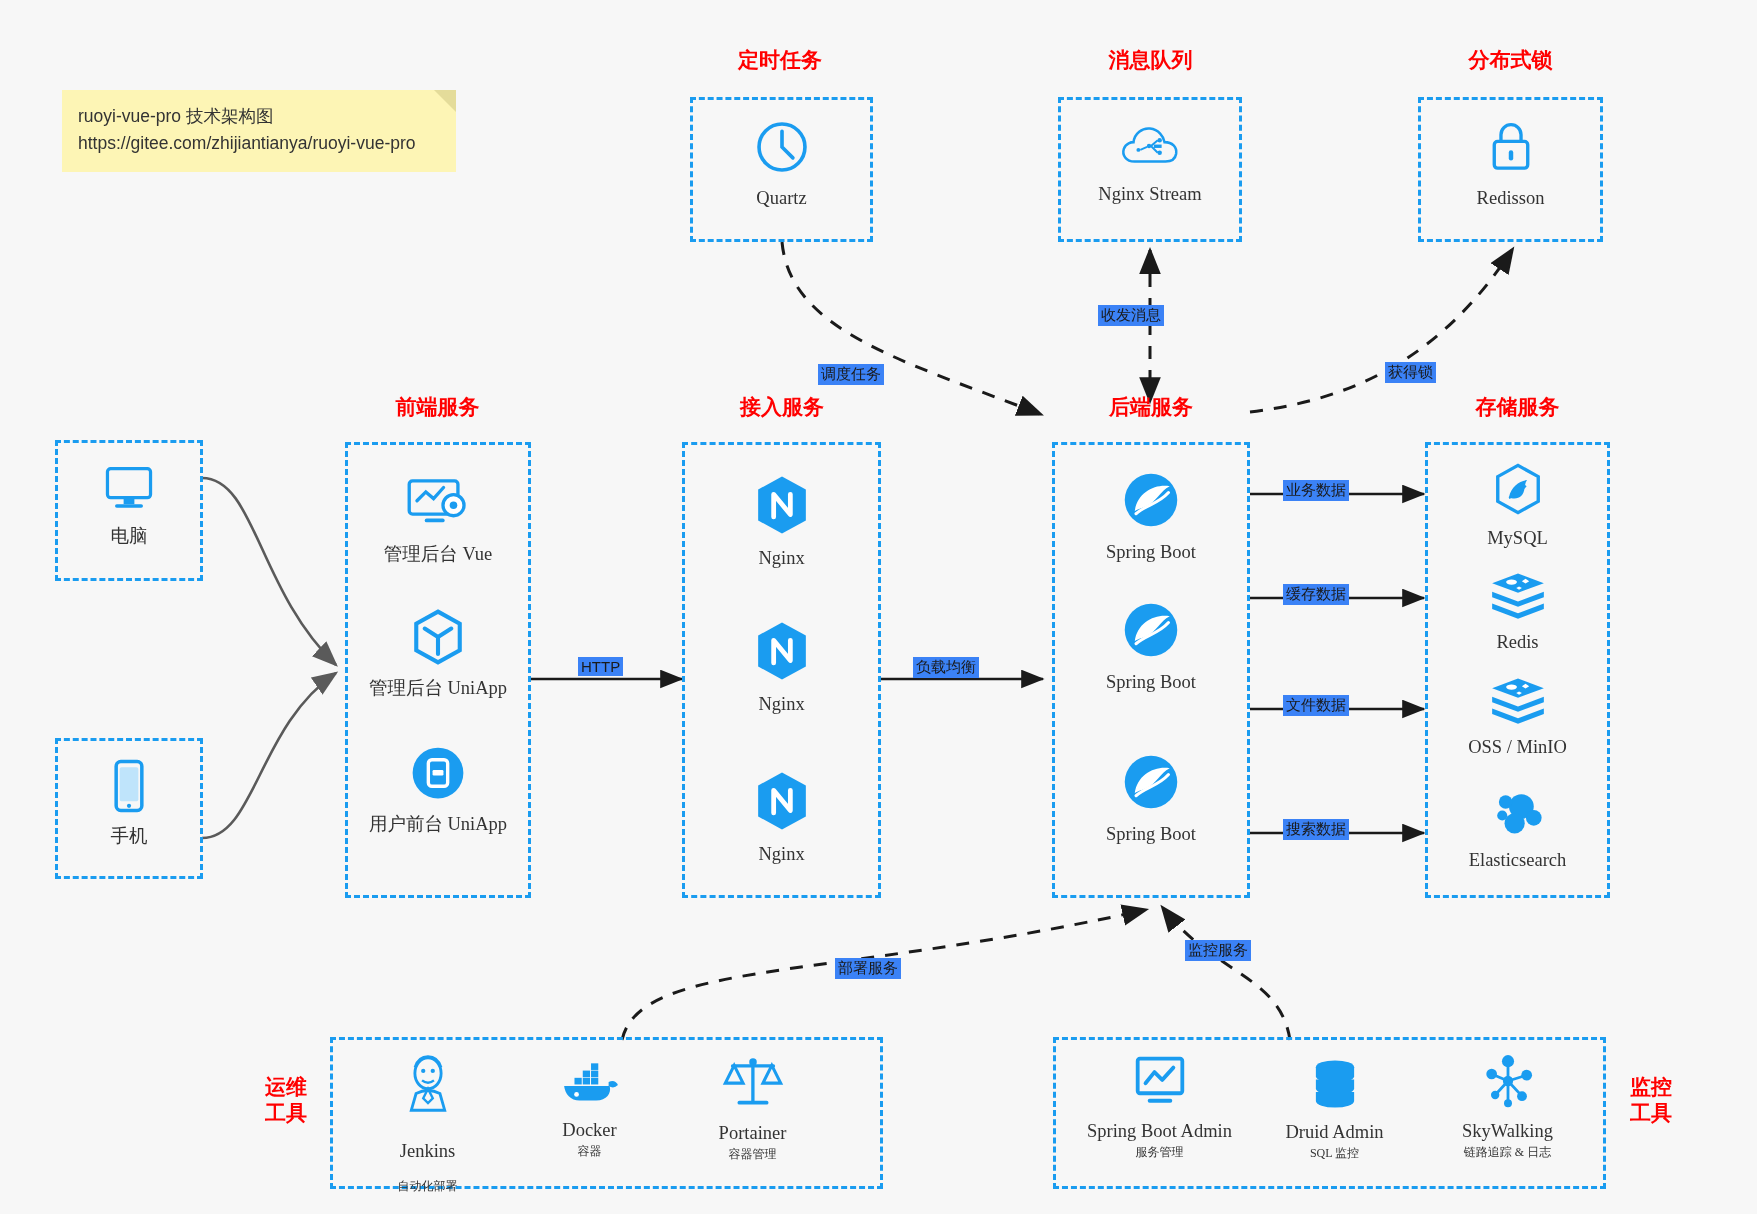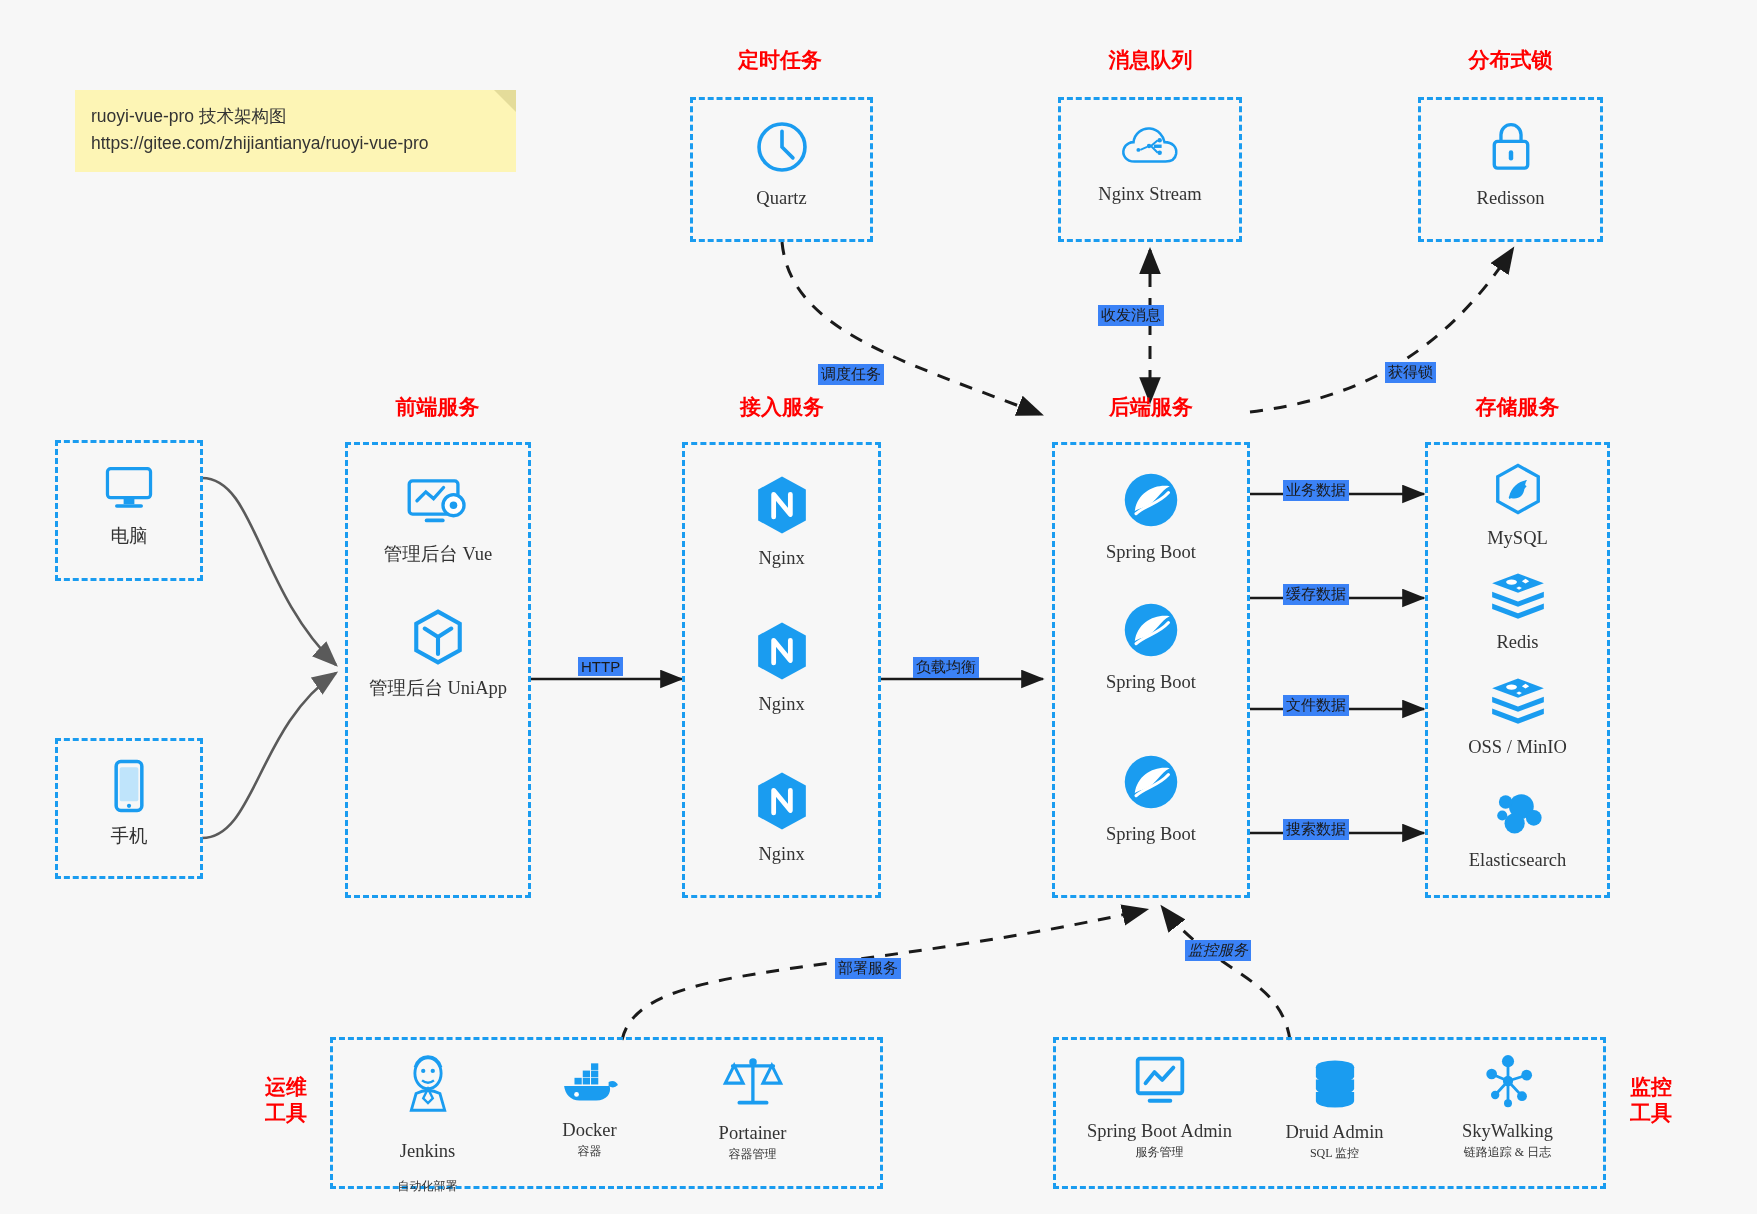--- a/index.html
+++ b/index.html
@@ -124,21 +124,21 @@
     <line x1="1250" y1="494" x2="1424" y2="494" stroke="#1a1a1a" stroke-width="2.6" marker-end="url(#arrowSolid)"></line>
     <line x1="1250" y1="598" x2="1424" y2="598" stroke="#1a1a1a" stroke-width="2.6" marker-end="url(#arrowSolid)"></line>
     <line x1="1250" y1="709" x2="1424" y2="709" stroke="#1a1a1a" stroke-width="2.6" marker-end="url(#arrowSolid)"></line>
     <line x1="1250" y1="833" x2="1424" y2="833" stroke="#1a1a1a" stroke-width="2.6" marker-end="url(#arrowSolid)"></line>
 
     <path d="M622,1040 C640,960 830,980 1145,910" fill="none" stroke="#1a1a1a" stroke-width="3" stroke-dasharray="13,11" marker-end="url(#arrowDash)"></path>
 
     <path d="M1290,1040 C1280,975 1215,975 1163,908" fill="none" stroke="#1a1a1a" stroke-width="3" stroke-dasharray="13,11" marker-end="url(#arrowDash)"></path>
   </svg>
 
-  <div class="note" style="left:62px; top:90px; width:441px;margin-left:13px;">
+  <div class="note" style="left:62px; top:90px; width:394px;">
     <div class="note-fold"></div>
     <div>ruoyi-vue-pro 技术架构图</div>
     <div>https://gitee.com/zhijiantianya/ruoyi-vue-pro</div>
   </div>
 
   <div class="group-title" style="left:690px; top:46px; width:180px;">定时任务</div>
   <div class="group" style="left:690px; top:97px; width:183px; height:145px;"></div>
   <div class="node" style="left:690px; top:118px; width:183px;">
     <span class="node-icon">
       <svg width="58" height="58" viewBox="0 0 48 48">
@@ -223,20 +223,30 @@
   </div>
   <div class="node" style="left:345px; top:608px; width:186px;">
     <span class="node-icon">
       <svg width="58" height="58" viewBox="0 0 48 48">
         <path d="M24 3 L42 13 L42 35 L24 45 L6 35 L6 13 Z" fill="none" stroke="#1a9cf0" stroke-width="3.4"></path>
         <path d="M24 24 L24 38 M24 24 L13 17 M24 24 L35 17" fill="none" stroke="#1a9cf0" stroke-width="3.4" stroke-linecap="round"></path>
       </svg>
     </span>
     <span class="node-label">管理后台 UniApp</span>
   </div>
+  <div class="node" style="left:345px; top:744px; width:186px;">
+    <span class="node-icon">
+      <svg width="58" height="58" viewBox="0 0 48 48">
+        <circle cx="24" cy="24" r="21" fill="#1a9cf0"></circle>
+        <rect x="16" y="13" width="16" height="22" rx="3" fill="none" stroke="#fff" stroke-width="2.8"></rect>
+        <rect x="19.5" y="21.5" width="9" height="4.5" rx="1" fill="#fff"></rect>
+      </svg>
+    </span>
+    <span class="node-label">用户前台 UniApp</span>
+  </div>
 
   <div class="group-title" style="left:682px; top:393px; width:200px;">接入服务</div>
   <div class="group" style="left:682px; top:442px; width:199px; height:456px;"></div>
   <div class="node" style="left:682px; top:474px; width:199px;">
     <span class="node-icon">
       <svg width="58" height="62" viewBox="0 0 48 52">
           <path d="M24 2 L44 13 L44 39 L24 50 L4 39 L4 13 Z" fill="#1a9cf0"></path>
           <path d="M17 36 L17 17 L31 34 L31 17" fill="none" stroke="#fff" stroke-width="4" stroke-linejoin="round" stroke-linecap="round"></path>
         </svg>
     </span>
@@ -347,21 +357,21 @@
         <circle cx="13" cy="16" r="6" fill="#1a9cf0"></circle>
         <circle cx="38" cy="30" r="7" fill="#1a9cf0"></circle>
         <circle cx="21" cy="35" r="9" fill="#1a9cf0"></circle>
         <circle cx="10" cy="28" r="4.5" fill="#1a9cf0"></circle>
       </svg>
     </span>
     <span class="node-label">Elasticsearch</span>
   </div>
 
   <div class="edge-label" style="left:835px; top:958px;">部署服务</div>
-  <div class="edge-label" style="left:1185px; top:940px;font-style:italic;">监控服务</div>
+  <div class="edge-label" style="left:1185px; top:940px;">监控服务</div>
 
   <div class="group-title side" style="left:255px; top:1074px; width:62px;">
     <div>运维</div>
     <div>工具</div>
   </div>
   <div class="group" style="left:330px; top:1037px; width:553px; height:152px;"></div>
   <div class="node" style="left:340px; top:1053px; width:175px;gap:14px;">
     <span class="node-icon">
       <svg width="58" height="62" viewBox="0 0 48 52">
         <ellipse cx="24" cy="17" rx="11" ry="13" fill="none" stroke="#1a9cf0" stroke-width="2.4"></ellipse>

